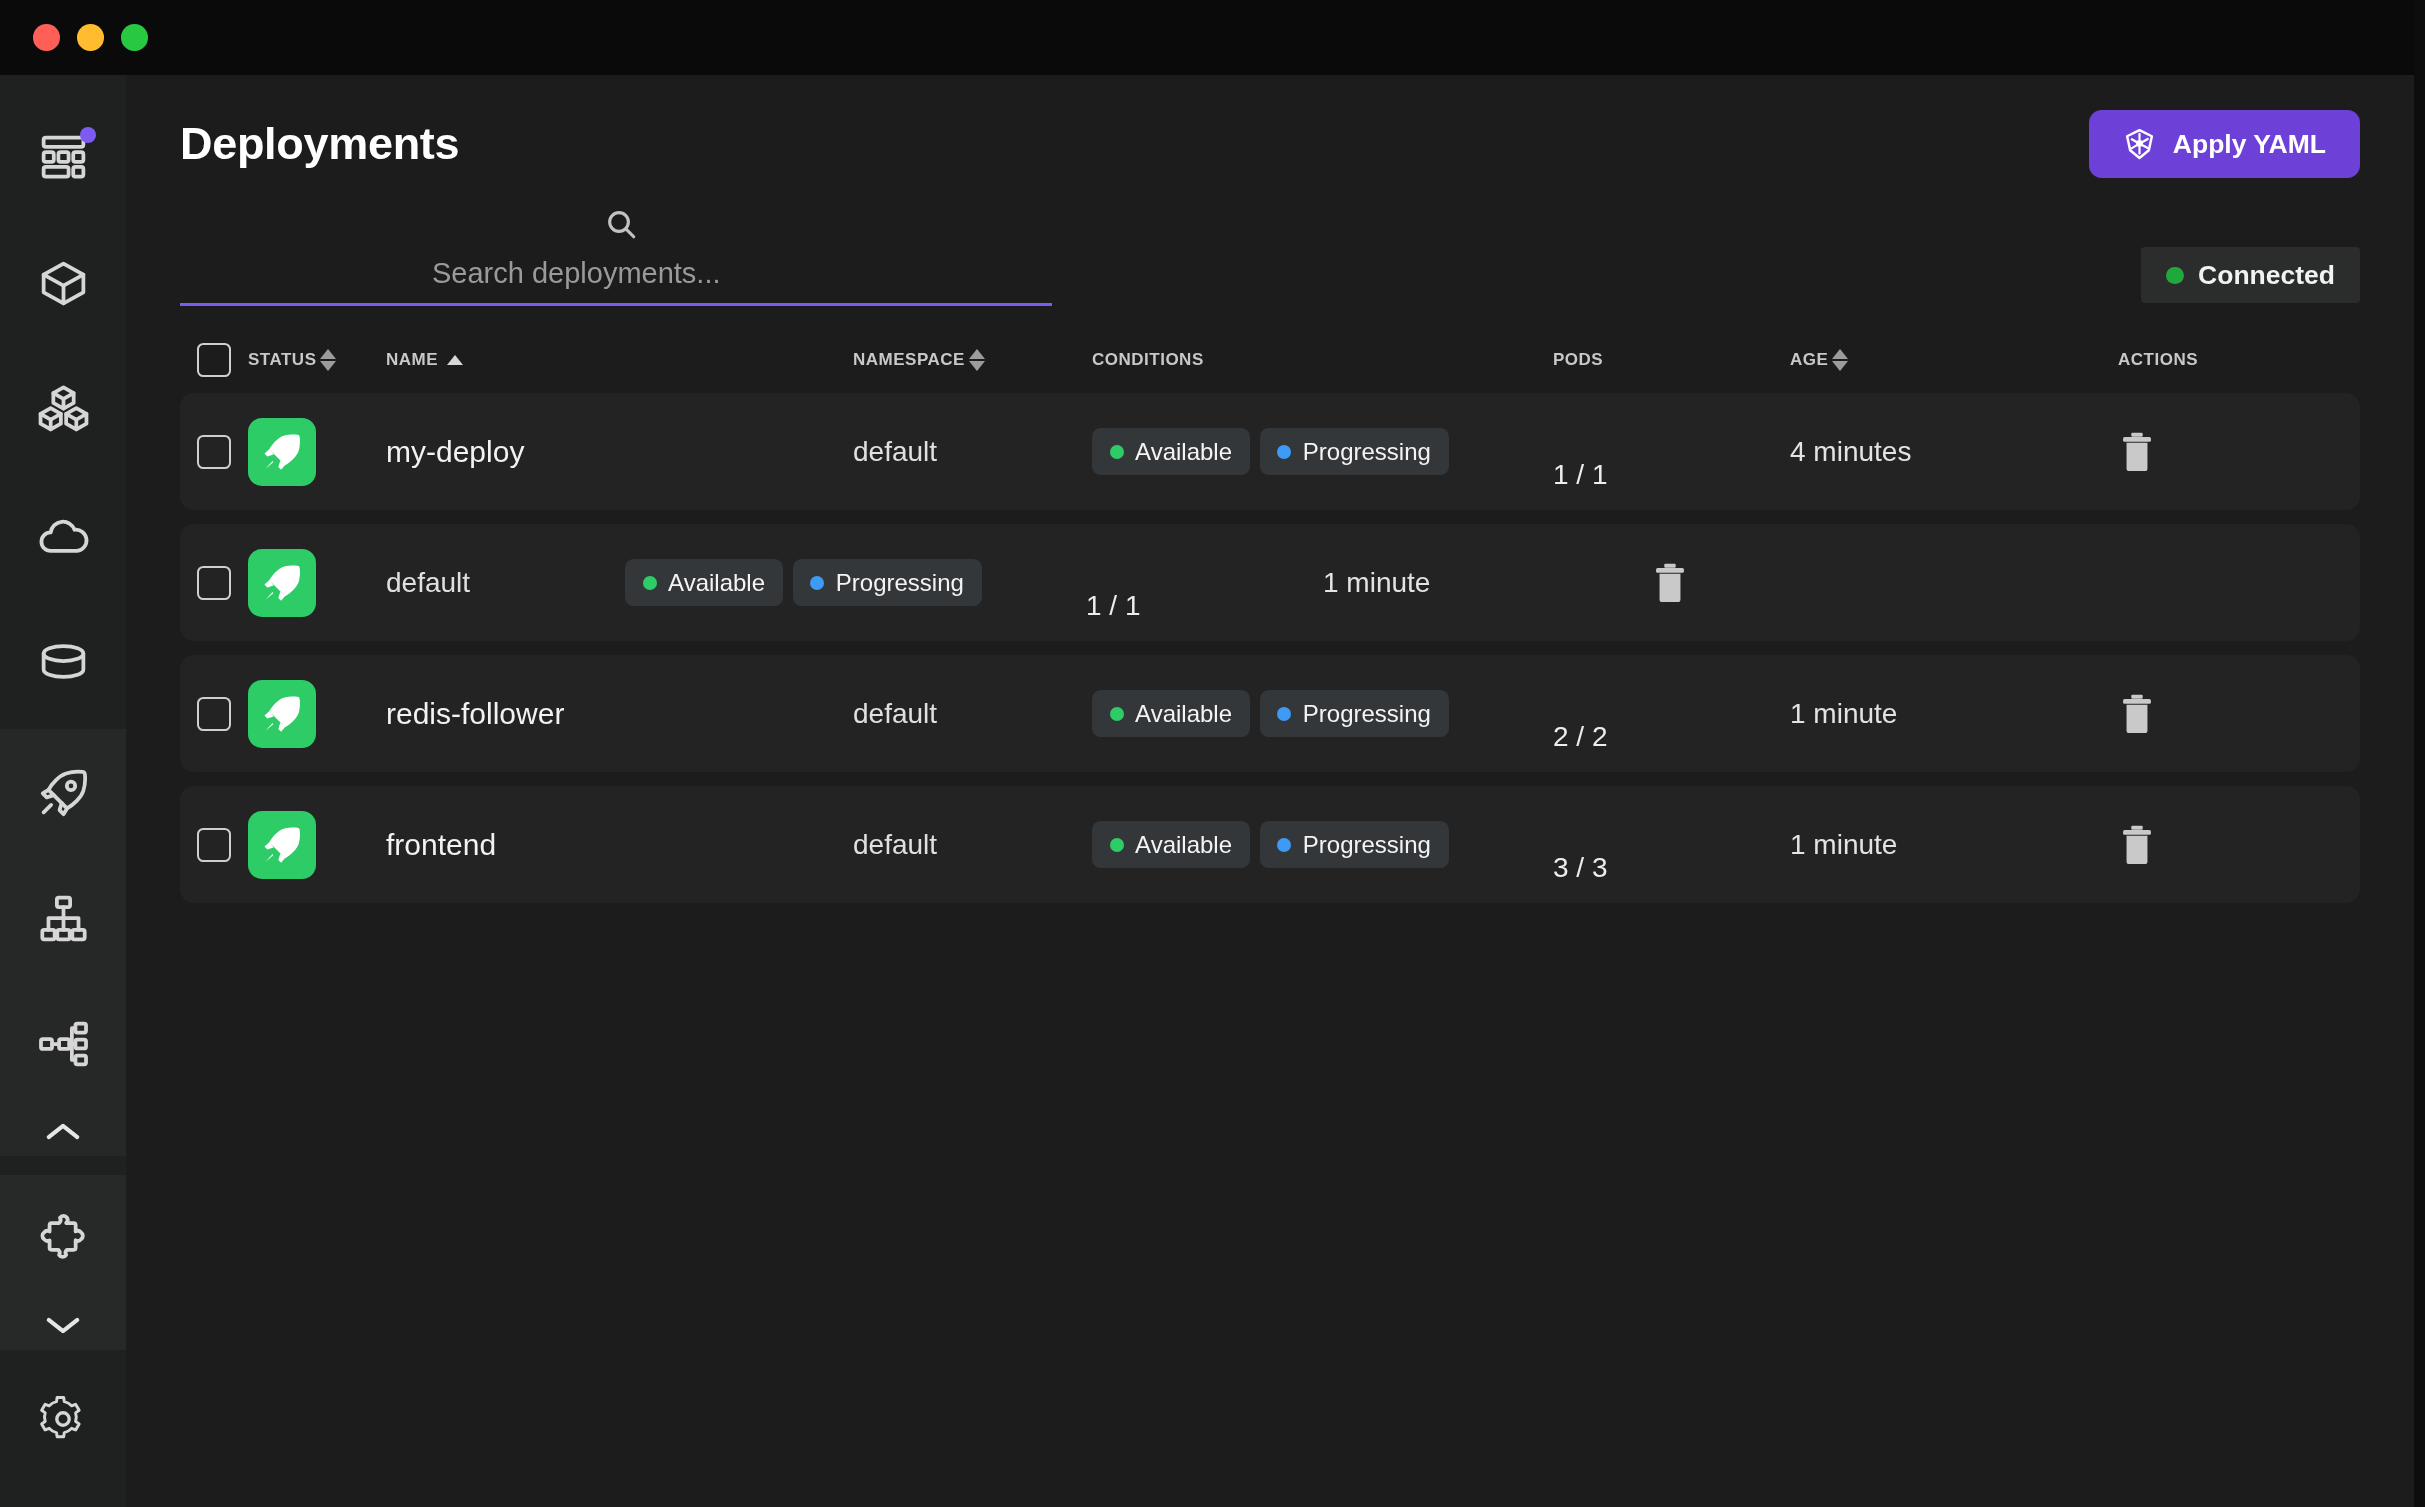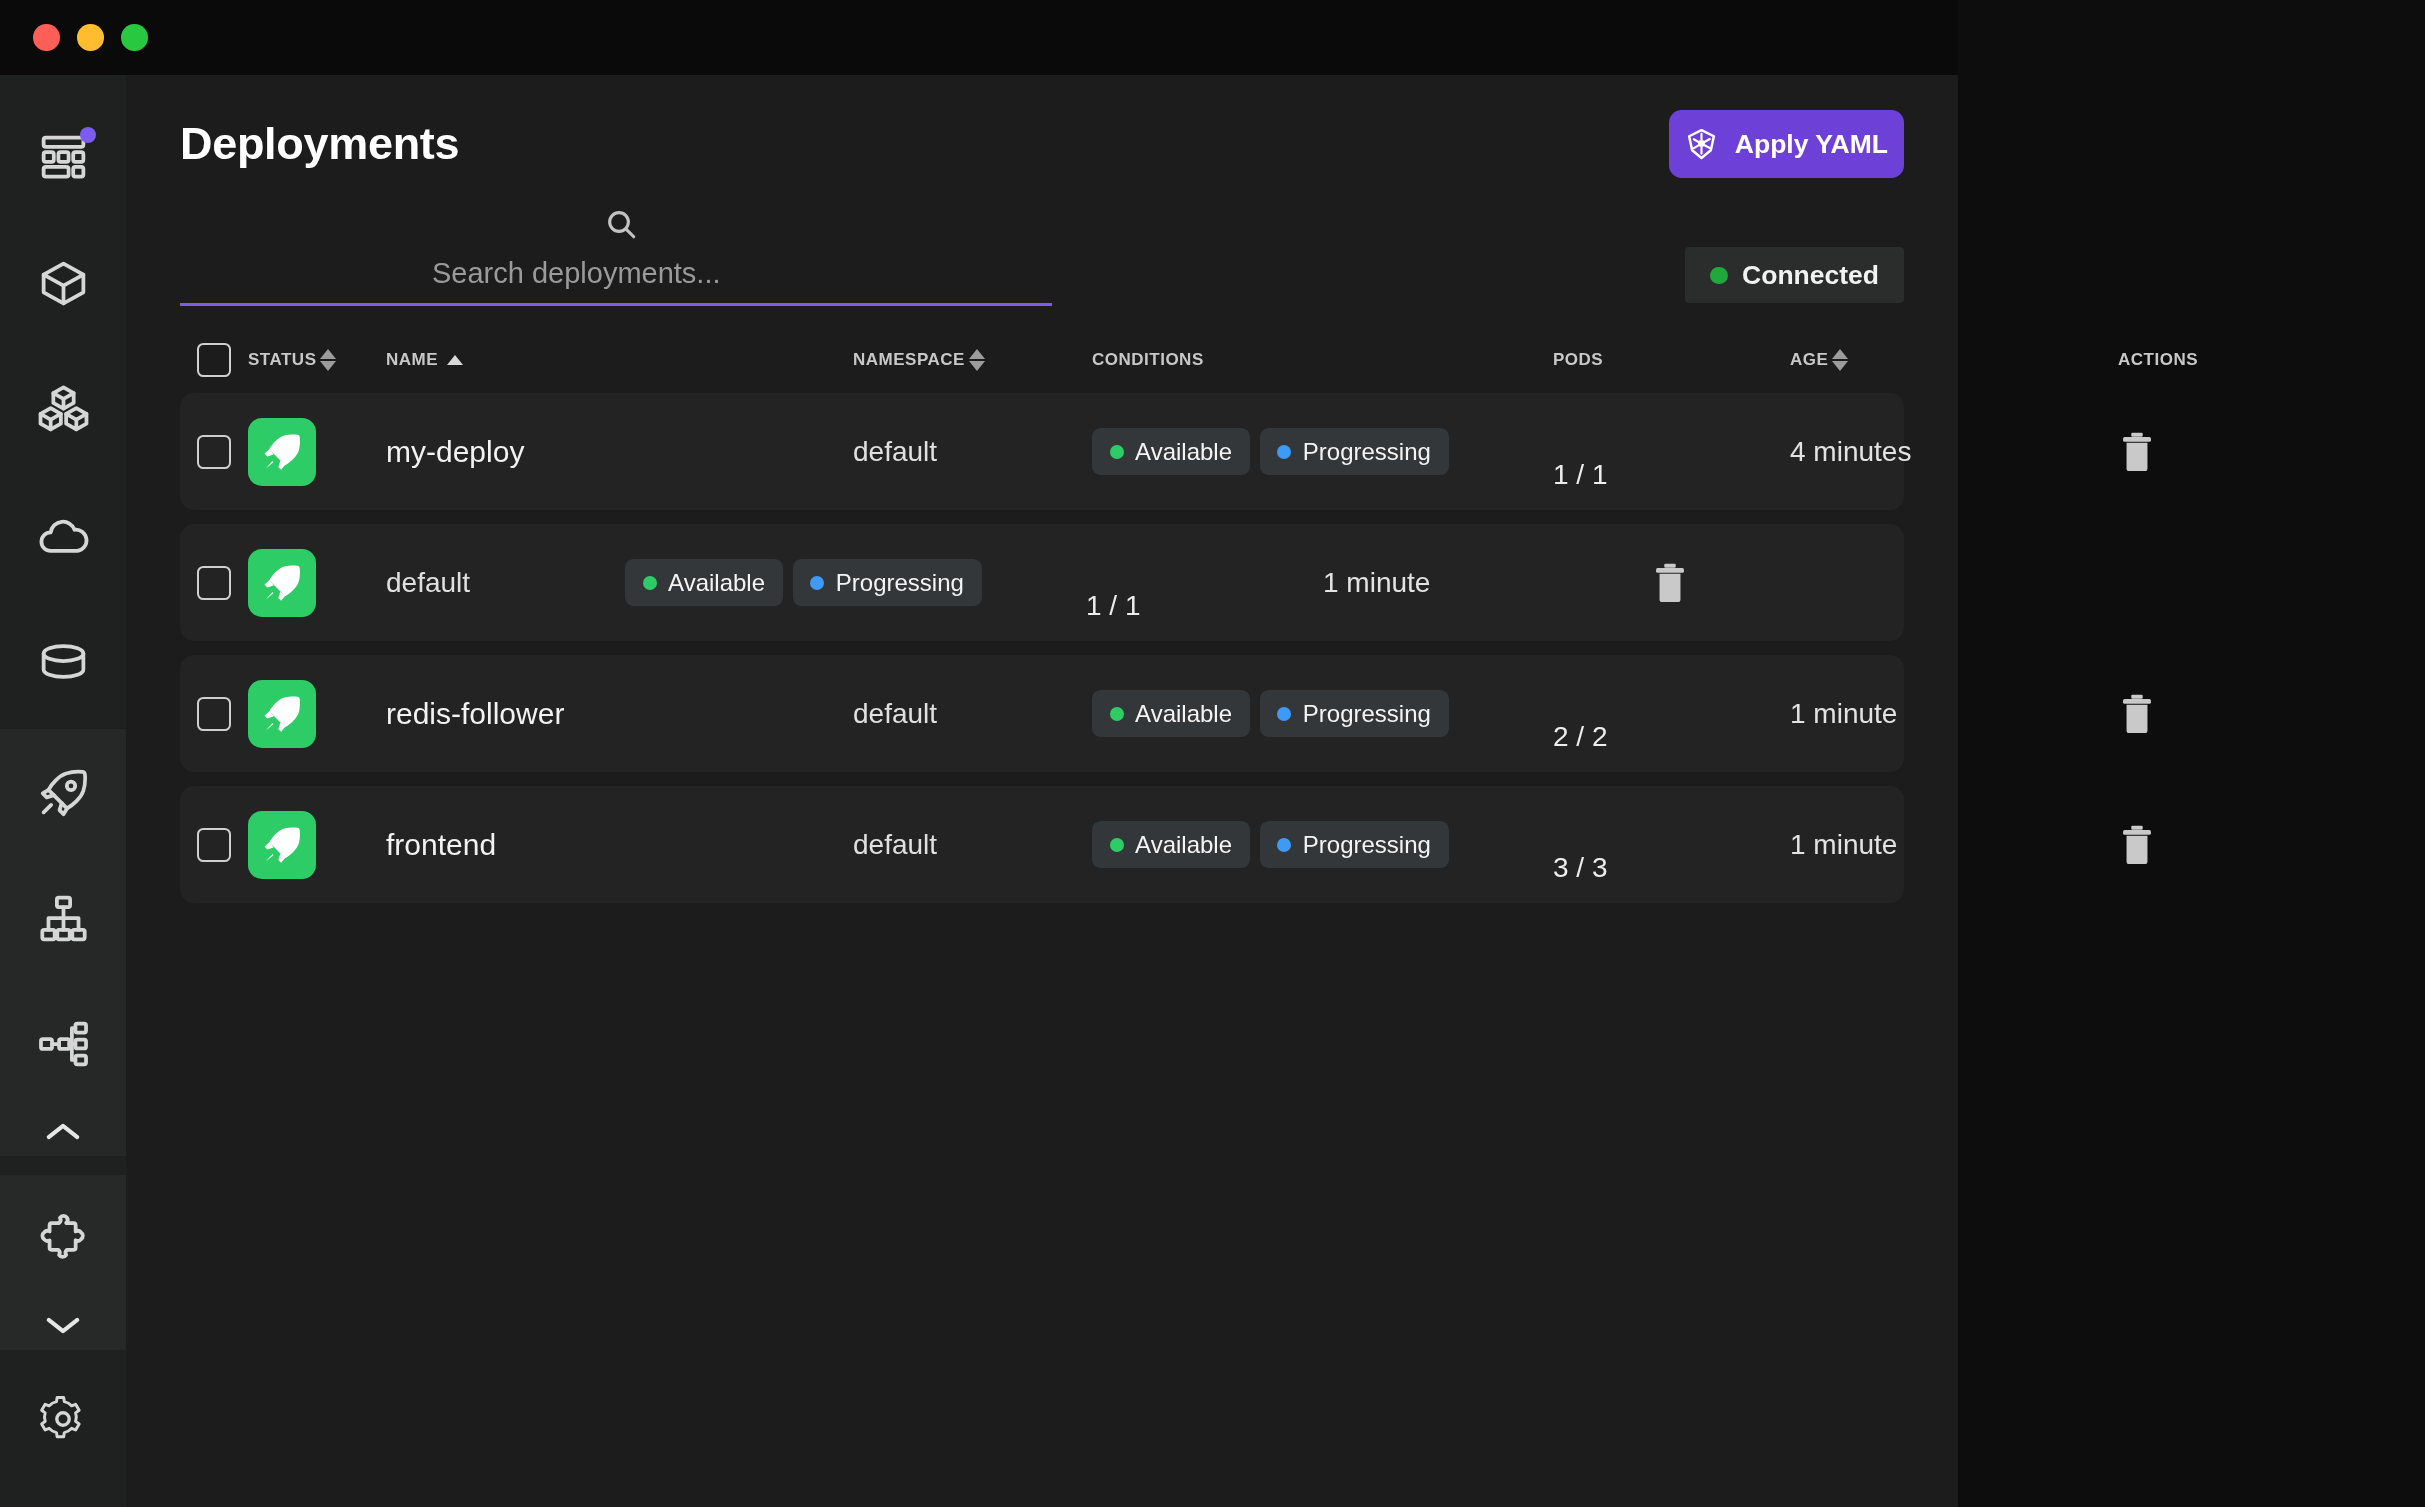--- a/index.html
+++ b/index.html
@@ -2,21 +2,21 @@
 <html style="font-size:10px"><head>
 <meta charset="utf-8">
 <style>
   * { box-sizing: border-box; margin: 0; padding: 0; }
   html, body {
     width: 2426px; height: 1508px;
     background: #0d0d0d;
     font-family: "Liberation Sans", sans-serif;
     overflow: hidden;
   }
-  .window { width: 1958px; height: 1508px; display: flex; flex-direction: column; background: #86efac; }
+  .window { width: 2414px; height: 1508px; display: flex; flex-direction: column; background: #86efac; }
 
   
   .titlebar {
     height: 75px; background: #0a0a0a;
     display: flex; align-items: center; padding-left: 33px; gap: 17.7px;
     flex: 0 0 75px;
   }
   .dot { width: 26.5px; height: 26.5px; border-radius: 50%; }
   .dot.red { background: #ff5f57; }
   .dot.yellow { background: #febc2e; }
@@ -54,21 +54,21 @@
   .nav-item.settings svg { width: 48px; height: 48px; }
 
   
   .main { flex: 1; background: #1c1c1c; padding: 35px 54px 0 54px; min-width: 0; display: flex; flex-direction: column; }
 
   .main-head { display: flex; align-items: center; justify-content: space-between; }
   .page-title { font-size: 45px; font-weight: 700; color: #ffffff; letter-spacing: -0.3px; }
 
   .apply-btn {
     background: #6d40d8; border: none; border-radius: 12.6px;
-    height: 68px; padding: 0 16px; color: #fff;
+    height: 68px; padding: 0 34px; color: #fff;
     font-size: 26.5px; font-weight: 700; font-family: "Liberation Sans", sans-serif;
     display: flex; align-items: center; gap: 16.4px; cursor: pointer;
   }
   .apply-btn svg { width: 33px; height: 33px; }
 
   .row2 { display: flex; align-items: flex-end; justify-content: space-between; margin-top: 29px; }
 
   .search-wrap {
     width: 872px; display: flex; align-items: center; gap: 16.4px;
     border-bottom: 3.2px solid #7c5cf0; padding: 0 5px 12.6px 14px; flex-direction: column;

